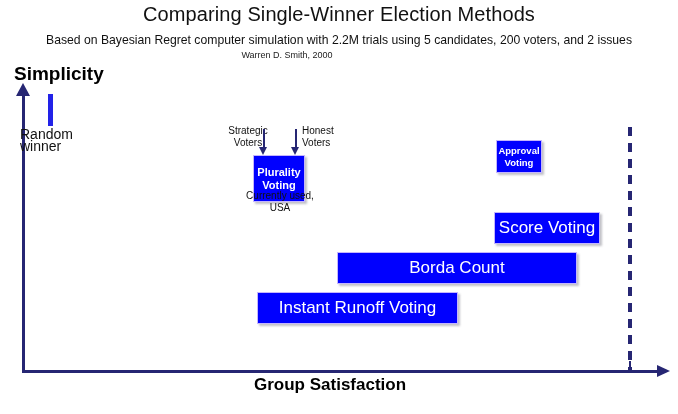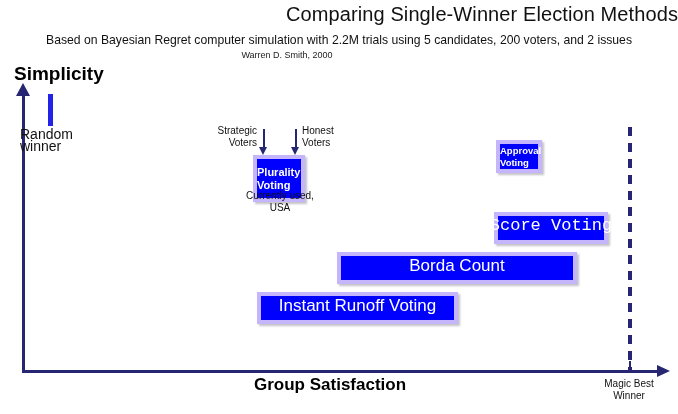--- a/index.html
+++ b/index.html
@@ -16,21 +16,21 @@
     font-family: "Liberation Sans", sans-serif;
     color: #000000;
   }
 
   
   .title {
     position: absolute;
     left: 0;
     top: 3px;
     width: 678px;
-    text-align: right;
+    text-align: center;
     font-size: 20px;
     font-weight: 400;
     letter-spacing: 0.1px;
     color: #111111;
     white-space: nowrap;
   }
   .subtitle {
     position: absolute;
     left: 0;
     top: 33px;
@@ -141,35 +141,35 @@
     text-align: center;
     font-size: 10px;
     line-height: 12px;
     color: #111111;
   }
 
   
   .bar {
     position: absolute;
     background: #0000ff;
-    border: 4px solid #c4b5fd;
+    border: 1px solid #c4b5fd;
     box-sizing: border-box;
     box-shadow: 2px 2px 2px rgba(120,120,130,0.45);
     display: flex;
-    align-items: flex-start;
+    align-items: center;
     justify-content: center;
     color: #ffffff;
     white-space: nowrap;
   }
   .bar-label {
     color: #ffffff;
     font-weight: 400;
   }
 
-  #bar-score      { left: 494px; top: 212px; width: 114px; height: 32px; font-size: 17px; font-family: Liberation Mono, monospace; }
+  #bar-score      { left: 494px; top: 212px; width: 106px; height: 32px; font-size: 17px; }
   #bar-borda      { left: 337px; top: 252px; width: 240px; height: 32px; font-size: 17px; }
   #bar-irv        { left: 257px; top: 292px; width: 201px; height: 32px; font-size: 17px; }
   #bar-condorcet  { left: 271px; top: 332px; width: 280px; height: 32px; font-size: 17px; }
 
   #bar-approval {
     left: 496px; top: 140px; width: 46px; height: 33px;
     flex-direction: column;
     justify-content: center;
     line-height: 11.5px;
   }
@@ -204,21 +204,21 @@
 
   
   .ann {
     position: absolute;
     font-size: 10px;
     line-height: 12px;
     color: #111111;
     text-align: center;
     white-space: nowrap;
   }
-  #ann-strategic { left: 201px; top: 125px; width: 56px; text-align: right; }
+  #ann-strategic { left: 220px; top: 125px; width: 56px; }
   #ann-honest    { left: 302px; top: 125px; width: 54px; text-align: left; }
   #ann-currently { left: 232px; top: 190px; width: 96px; }
 
   .arrow-down {
     position: absolute;
     width: 2px;
     background: #262673;
   }
   #arrow-strategic { left: 263px; top: 129px; height: 19px; }
   #arrow-honest    { left: 295px; top: 129px; height: 19px; }
@@ -244,24 +244,20 @@
   <div class="axis-title-y">Simplicity</div>
   <div class="axis-title-x">Group Satisfaction</div>
 
   <div class="axis-y-line"></div>
   <div class="axis-y-arrow"></div>
   <div class="axis-x-line"></div>
   <div class="axis-x-arrow"></div>
   <div class="axis-tick"></div>
 
   <div class="magic-line"></div>
-  <div class="magic-label">
-    <div>Magic Best</div>
-    <div>Winner</div>
-  </div>
 
   <div id="bar-random"></div>
   <div class="random-label">
     <div>Random</div>
     <div>winner</div>
   </div>
 
   <div class="ann" id="ann-strategic">
     <div>Strategic</div>
     <div>Voters</div>

